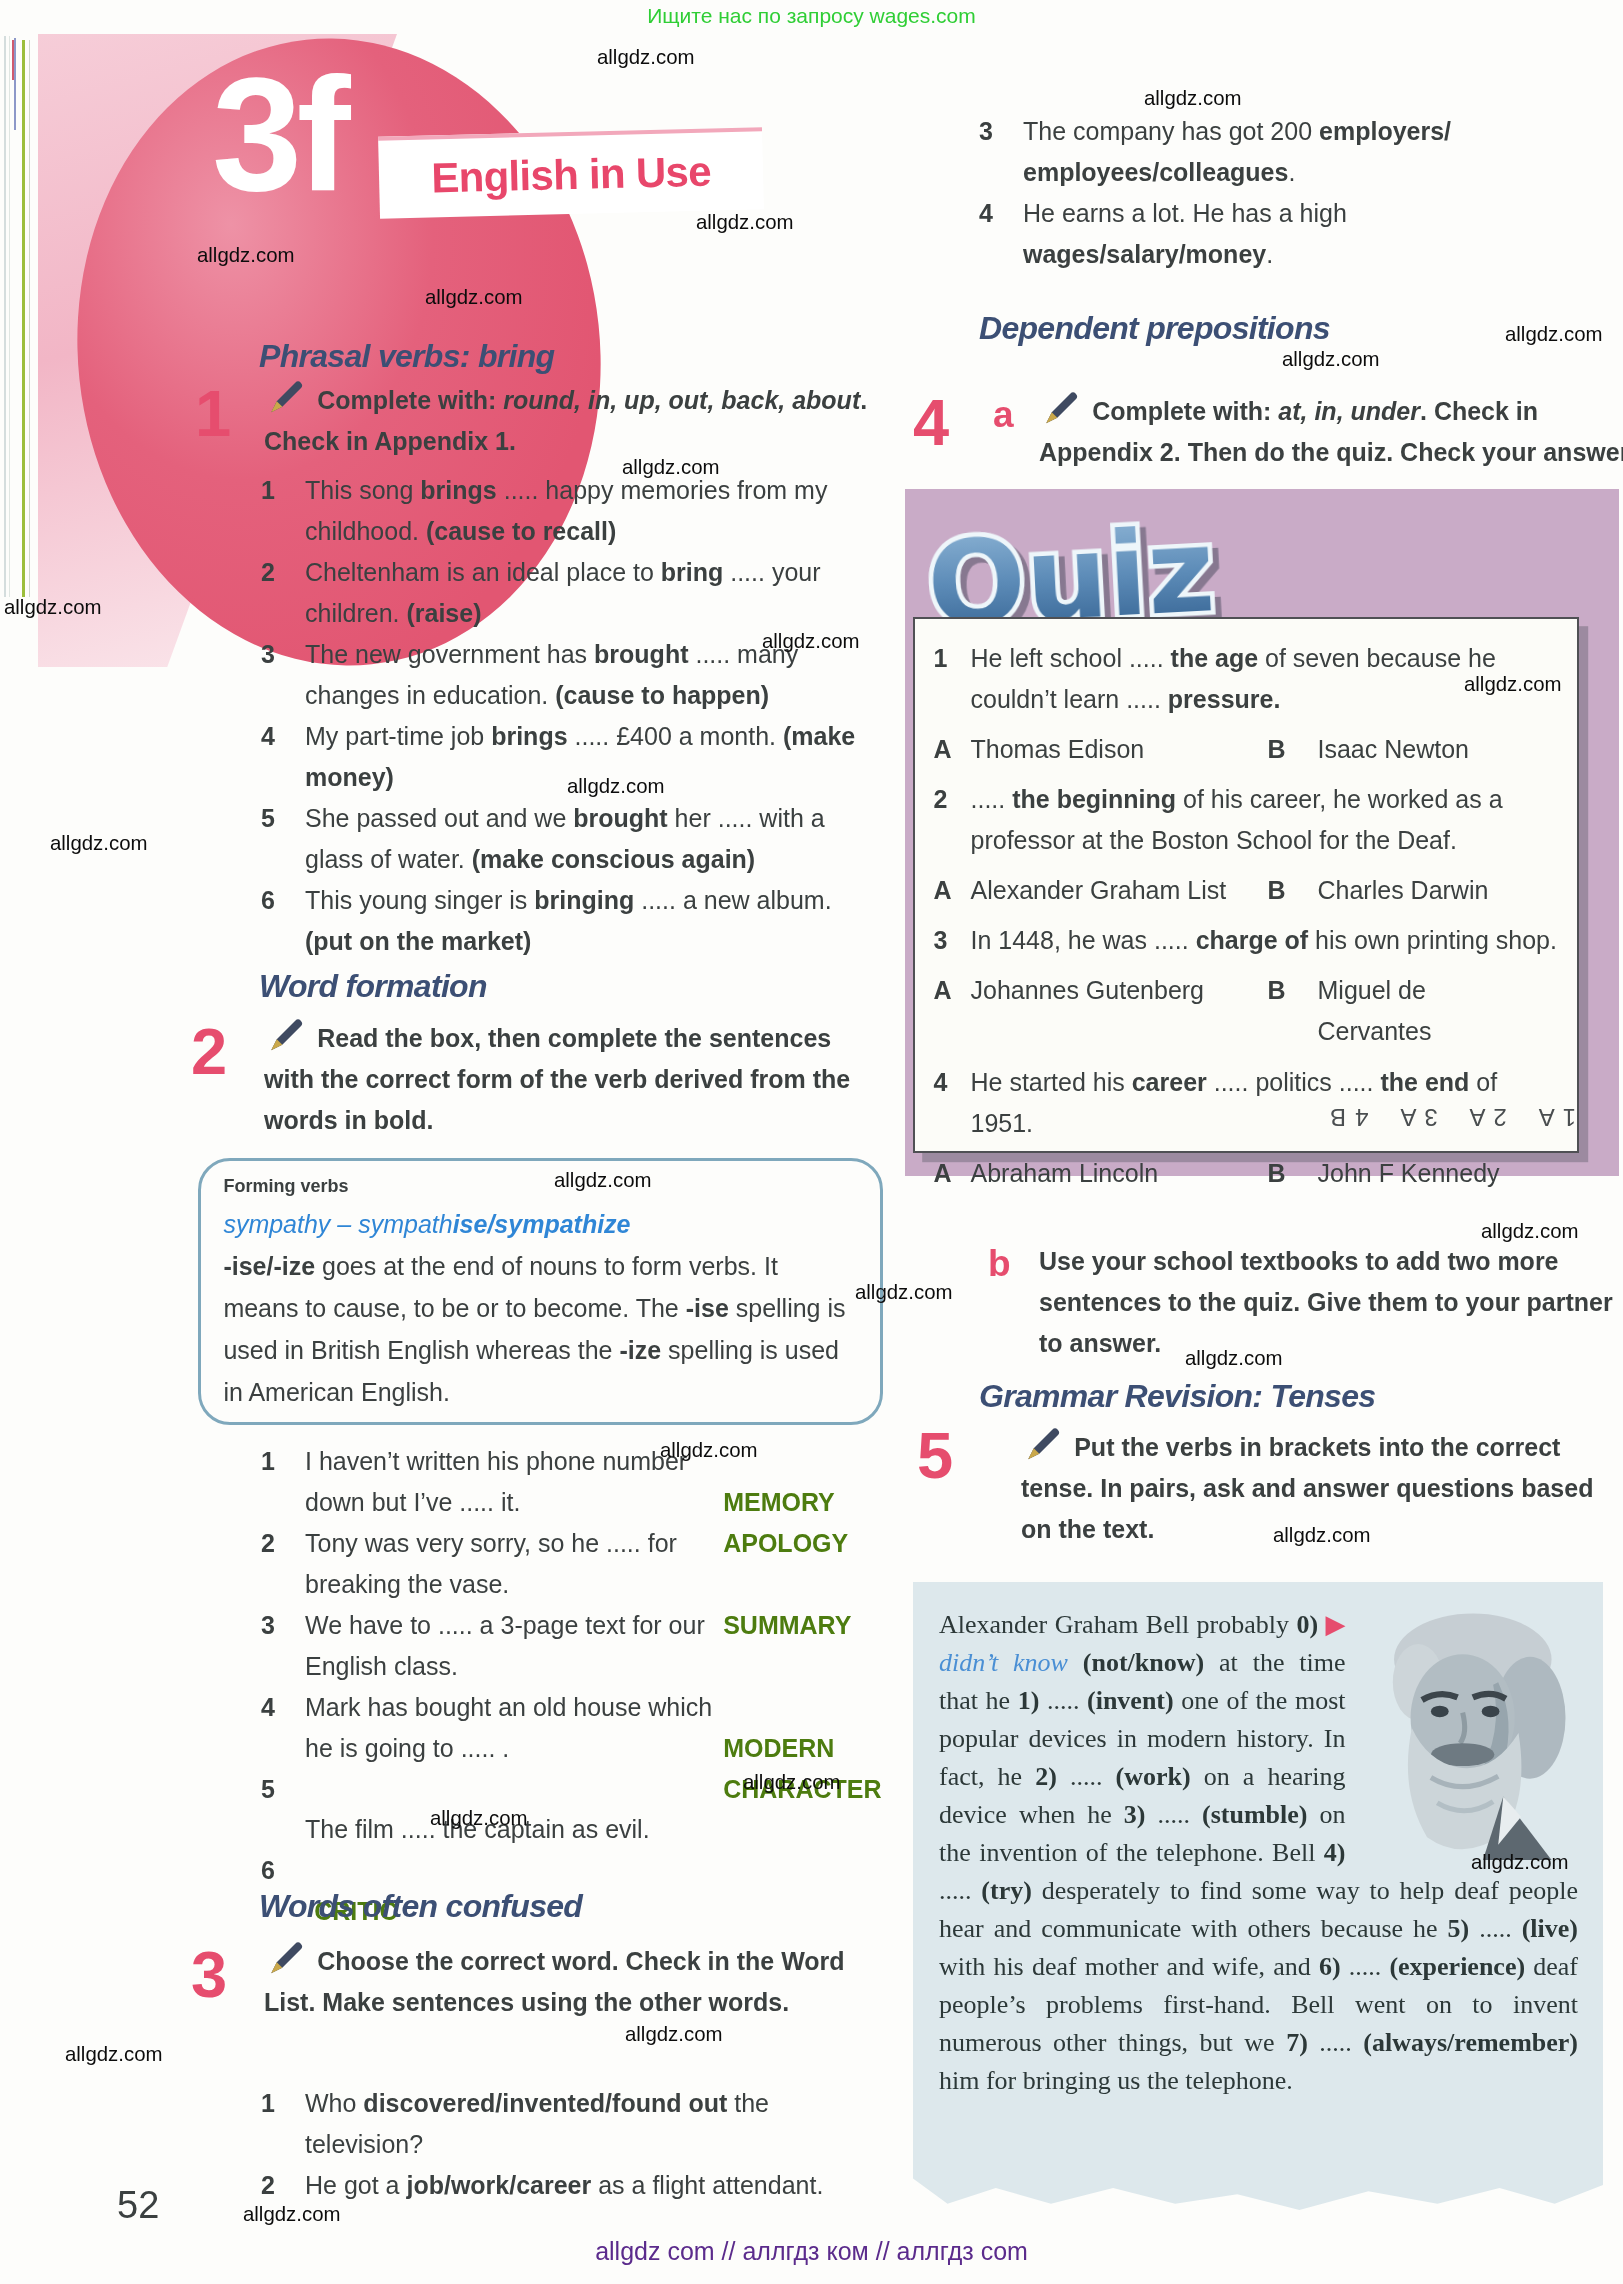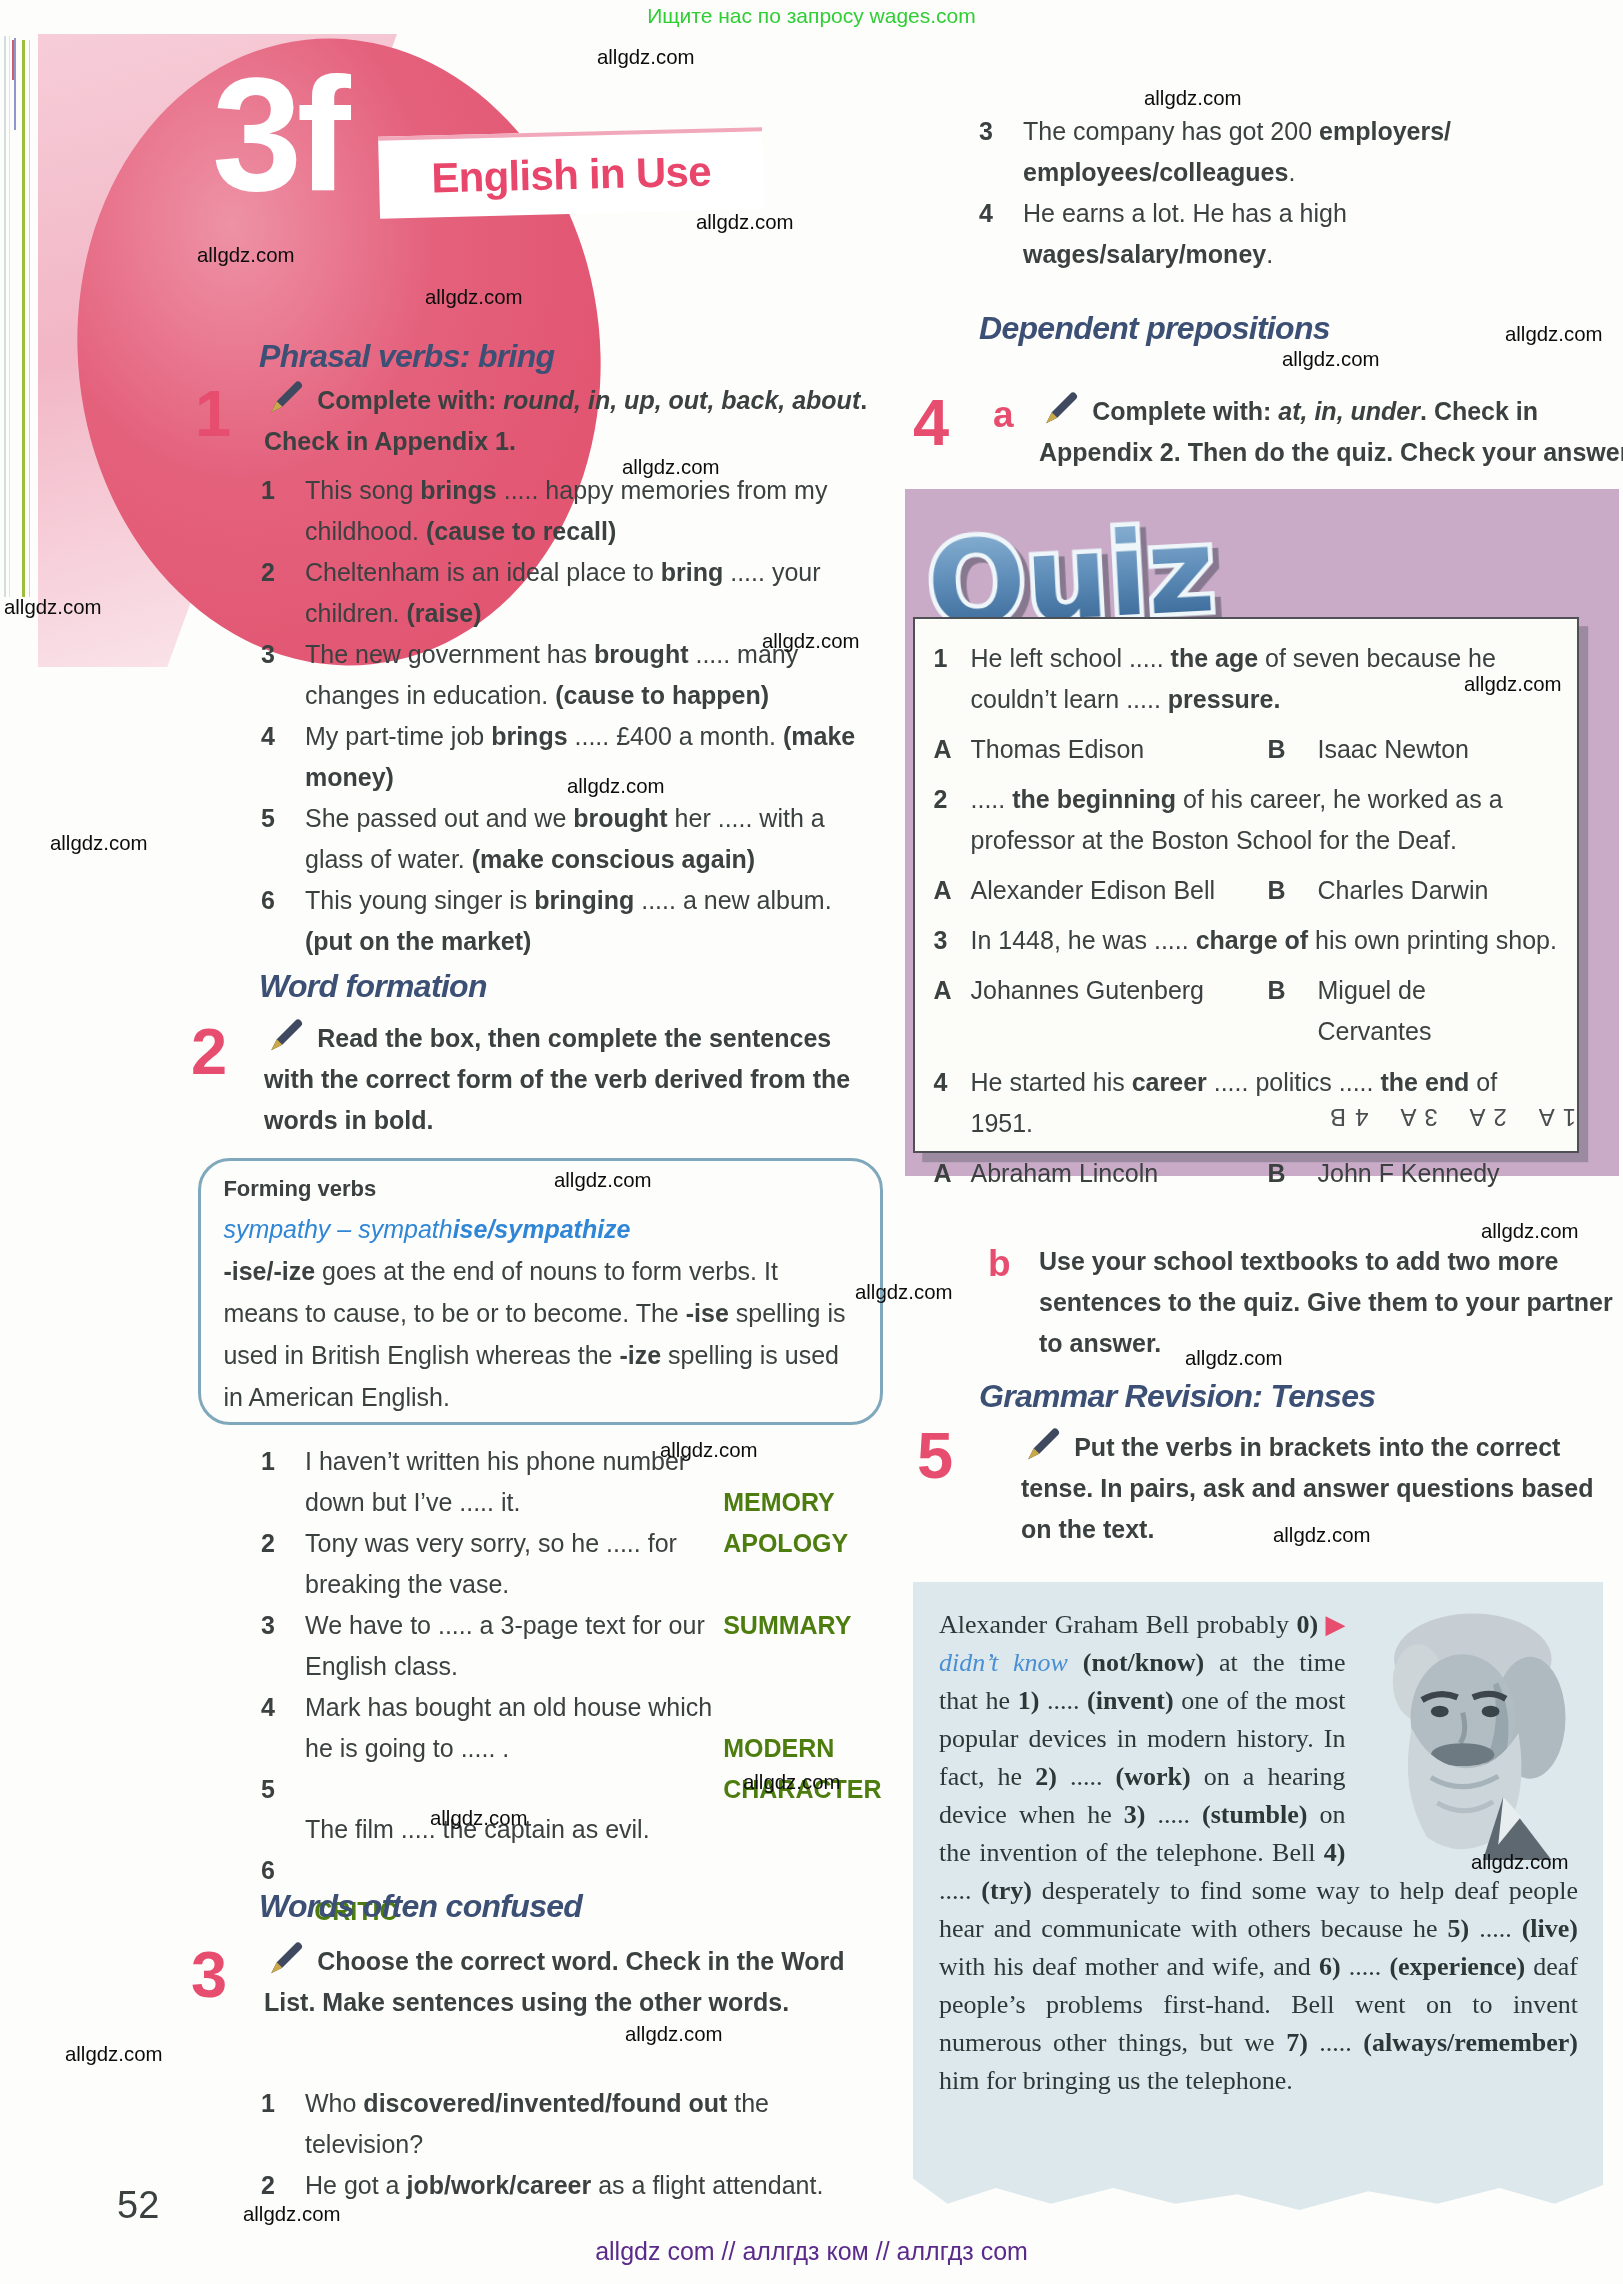--- a/index.html
+++ b/index.html
@@ -32,21 +32,21 @@
         background:radial-gradient(ellipse at 32% 28%,#ee92a6 0%,#e4617c 40%,#e25672 75%);
         transform:rotate(-6deg);}
   .unit{left:212px;top:41px;font-size:162px;font-weight:700;color:#ffffff;letter-spacing:-5.3px;}
   .engbox{left:379px;top:132px;width:384px;height:78px;background:#ffffff;
           transform:rotate(-1.4deg);border-top:4px solid #f2a8bb;
           display:flex;align-items:center;justify-content:center;}
   .engbox span{font-size:42px;font-weight:700;color:#e8476b;letter-spacing:-0.7px;}
   
   .fbox{left:198px;top:1158px;width:685px;height:267px;border:3.3px solid #7fa8bc;
         border-radius:32px;background:#fdfdfb;box-sizing:border-box;padding:14.5px 22.4px;}
-  .fbox .ftitle{font-size:22px;font-weight:700;margin-bottom:6.6px;}
+  .fbox .ftitle{font-size:18px;font-weight:700;margin-bottom:6.6px;}
   .fbox .fbody{font-size:25px;line-height:42px;}
   
   .quizband{left:905px;top:489px;width:714px;height:687px;background:#c9abc7;}
   .quizbox{left:913px;top:617px;width:666px;height:536px;background:#fcfcf8;
            border:2.6px solid #4f5054;box-sizing:border-box;
            box-shadow:9.2px 9.2px 0 #9c8aa0;padding:18.5px 16px 6.6px 18.5px;}
   .q{display:flex;margin-bottom:9.2px;font-size:25px;line-height:41px;}
   .qnum{flex:0 0 37px;font-weight:700;}
   .qtext{flex:1 1 auto;}
   .opts{display:grid;grid-template-columns:37px 297px 50px auto;font-size:25px;
@@ -235,21 +235,21 @@
       <span>Thomas Edison</span>
       <span class="optL">B</span>
       <span>Isaac Newton</span>
     </div>
   <div class="q">
       <span class="qnum">2</span>
       <span class="qtext"><span>..... </span><span class="s-b">the beginning</span><span> of his career, he worked as a professor at the Boston School for the Deaf.</span></span>
     </div>
   <div class="opts">
       <span class="optL">A</span>
-      <span>Alexander Edison Bell</span>
+      <span>Alexander Graham List</span>
       <span class="optL">B</span>
       <span>Charles Darwin</span>
     </div>
   <div class="q">
       <span class="qnum">3</span>
       <span class="qtext"><span>In 1448, he was ..... </span><span class="s-b">charge of</span><span> his own printing shop.</span></span>
     </div>
   <div class="opts">
       <span class="optL">A</span>
       <span>Johannes Gutenberg</span>

